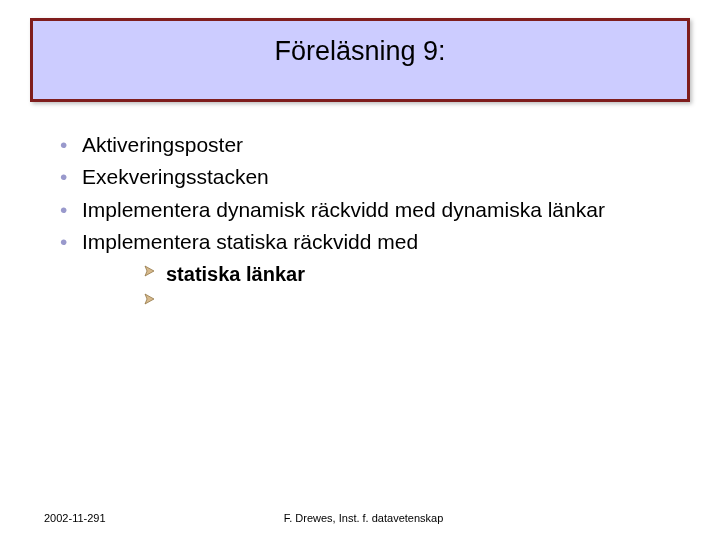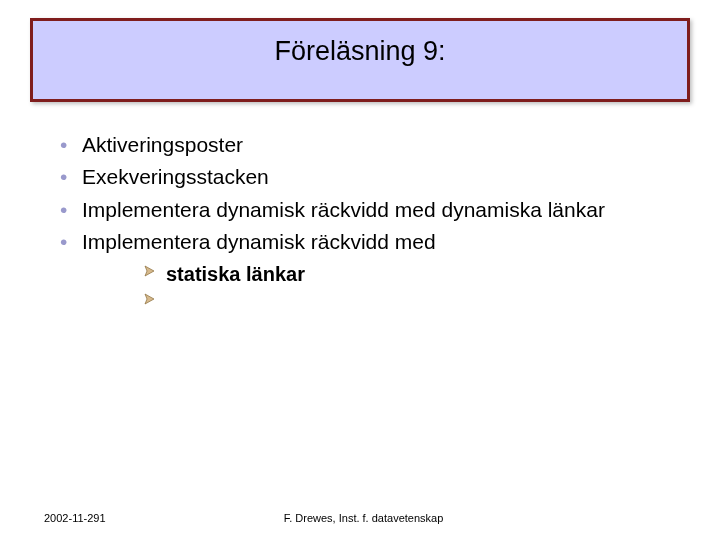--- a/index.html
+++ b/index.html
@@ -93,21 +93,21 @@
 <div class="title-box">
   <div class="line">Föreläsning 9:</div>
 </div>
 
 <div class="content">
   <ul class="main">
     <li><span>Aktiveringsposter</span></li>
     <li><span>Exekveringsstacken</span></li>
     <li><span>Implementera dynamisk räckvidd med dynamiska länkar</span></li>
     <li>
-      <span>Implementera dynamisk räckvidd med</span>
+      <span>Implementera statiska räckvidd med</span>
       <ul class="sub">
         <li>
           <span class="arrow">
             <svg width="12" height="12" viewBox="0 0 12 12">
                 <polygon points="1,1 10,6 1,11 3,6" fill="#d6b98c" stroke="#8a6d3b" stroke-width="0.7"></polygon>
               </svg>
           </span>
           <span>statiska länkar</span>
         </li>
         <li>

